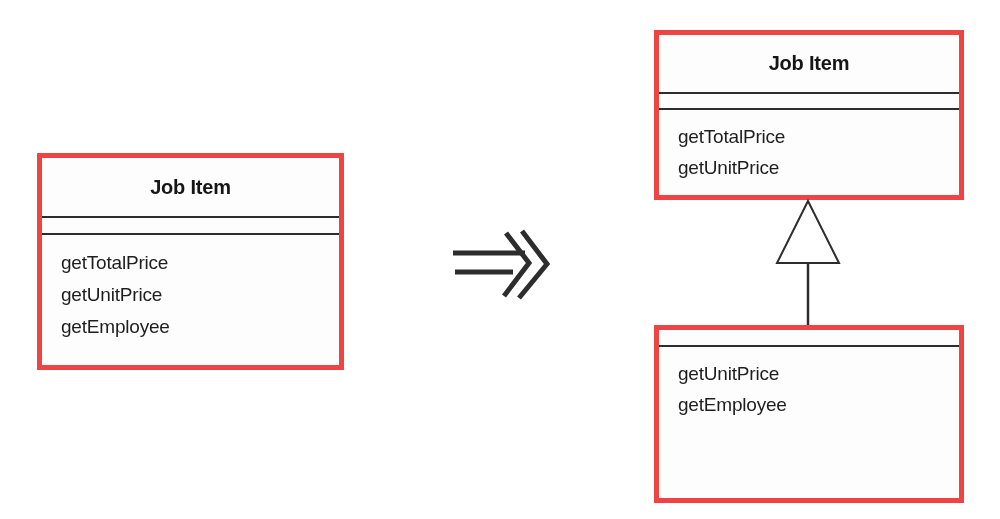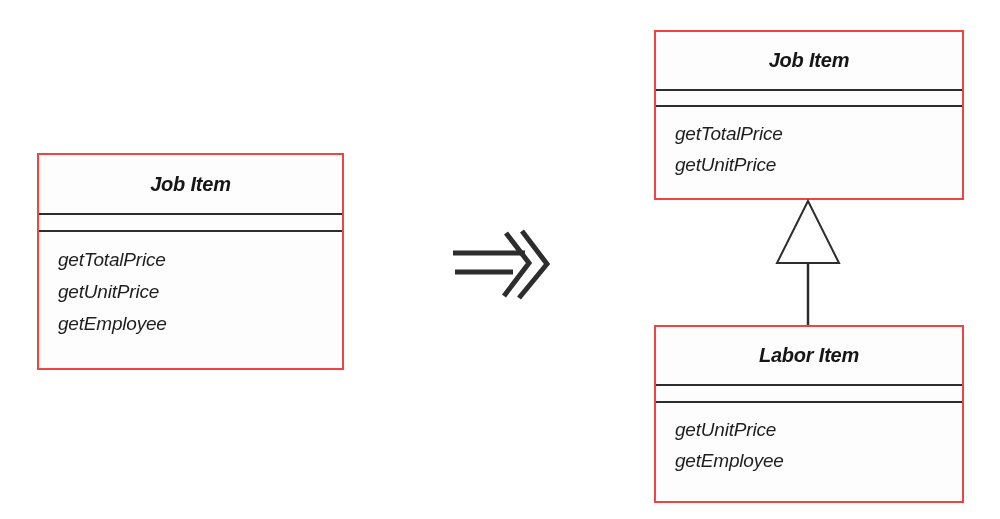--- a/index.html
+++ b/index.html
@@ -12,25 +12,24 @@
     width: 1000px;
     height: 519px;
     background: #ffffff;
     overflow: hidden;
     font-family: "Liberation Sans", sans-serif;
     color: #1e1e1e;
   }
   .uml-class {
     position: absolute;
     box-sizing: border-box;
-    border: 2px solid #ef4444;
+    border: 5px solid #ef4444;
     background: #fdfdfd;
     display: flex;
     flex-direction: column;
-    font-style: italic;
   }
   .uml-title {
     box-sizing: border-box;
     border-bottom: 2px solid #2d2d2d;
     display: flex;
     align-items: center;
     justify-content: center;
     font-size: 20px;
     font-weight: 700;
     letter-spacing: -0.2px;
@@ -100,21 +99,20 @@
       <div>getUnitPrice</div>
     </div>
   </div>
 
   <svg class="overlay-svg connector-svg" viewBox="0 0 80 127">
     <line x1="38" y1="64" x2="38" y2="127" stroke="#2d2d2d" stroke-width="2.5"></line>
     <polygon points="38,2 7,64 69,64" fill="#ffffff" stroke="#2d2d2d" stroke-width="2"></polygon>
   </svg>
 
   <div class="uml-class box-after-sub">
-    <div class="uml-title">Labor Item</div>
     <div class="uml-attrs"></div>
     <div class="uml-methods">
       <div>getUnitPrice</div>
       <div>getEmployee</div>
     </div>
   </div>
 
 </div>
 
 </body></html>

